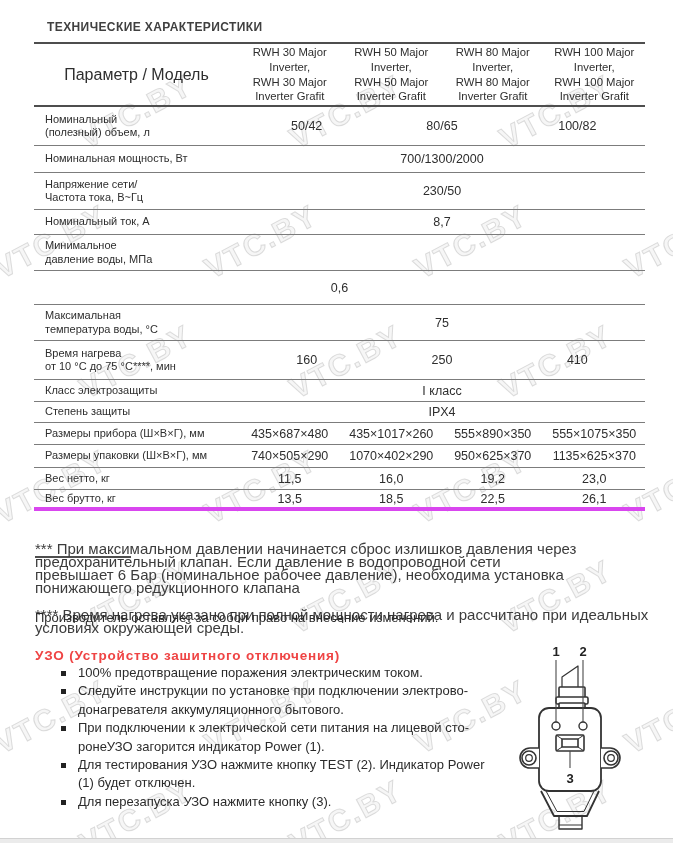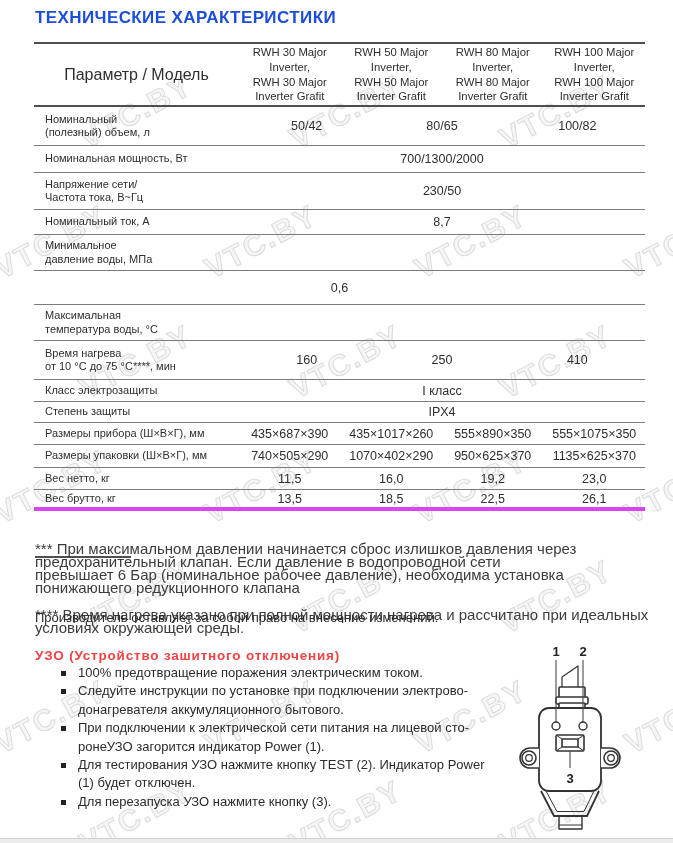--- a/index.html
+++ b/index.html
@@ -10,22 +10,22 @@
   
   .wm-layer{position:absolute;inset:0;pointer-events:none;z-index:0;}
   .wm{
     position:absolute;font-size:30px;font-weight:700;letter-spacing:2px;
     color:rgba(205,205,205,0.18);
     -webkit-text-stroke:1px rgba(160,160,160,0.35);
     transform:rotate(-28deg);white-space:nowrap;
   }
   
   .title{
-    position:absolute;left:35px;top:8px;margin:0;
-    font-size:17px;font-weight:700;letter-spacing:.4px;color:#1d4ed8;z-index:2;
+    position:absolute;left:35px;top:8px;margin:12px;
+    font-size:12px;font-weight:700;letter-spacing:.4px;color:#404040;z-index:2;
   }
   
   .spec-table{
     position:absolute;left:34px;top:42px;width:611px;z-index:2;
     border-top:2px solid #4e4e4e;box-sizing:border-box;
   }
   .trow{display:flex;border-bottom:1.5px solid #7c7c7c;align-items:stretch;box-sizing:border-box;}
   .trow.thead{border-bottom:2px solid #4e4e4e;}
   .trow.last{border-bottom:4px solid #d946ef;}
   .cell{display:flex;align-items:center;box-sizing:border-box;}
@@ -142,20 +142,21 @@
 давление воды, МПа</div>
     </div>
 
     <div class="trow h36">
       <div class="cell spanval">0,6</div>
     </div>
 
     <div class="trow h38">
       <div class="cell lbl">Максимальная
 температура воды, °С</div>
+      <div class="cell spanval">75</div>
     </div>
 
     <div class="trow h41">
       <div class="cell lbl">Время нагрева
 от 10 °С до 75 °С****, мин</div>
       <div class="cell val">160</div>
       <div class="cell val">250</div>
       <div class="cell val">410</div>
     </div>
 
@@ -164,21 +165,21 @@
       <div class="cell spanval">I класс</div>
     </div>
 
     <div class="trow h23">
       <div class="cell lbl">Степень защиты</div>
       <div class="cell spanval">IPX4</div>
     </div>
 
     <div class="trow h24">
       <div class="cell lbl">Размеры прибора (Ш×В×Г), мм</div>
-      <div class="cell val">435×687×390</div>
+      <div class="cell val">435×687×480</div>
       <div class="cell val">435×1017×260</div>
       <div class="cell val">555×890×350</div>
       <div class="cell val">555×1075×350</div>
     </div>
 
     <div class="trow h25">
       <div class="cell lbl">Размеры упаковки (Ш×В×Г), мм</div>
       <div class="cell val">740×505×290</div>
       <div class="cell val">1070×402×290</div>
       <div class="cell val">950×625×370</div>

